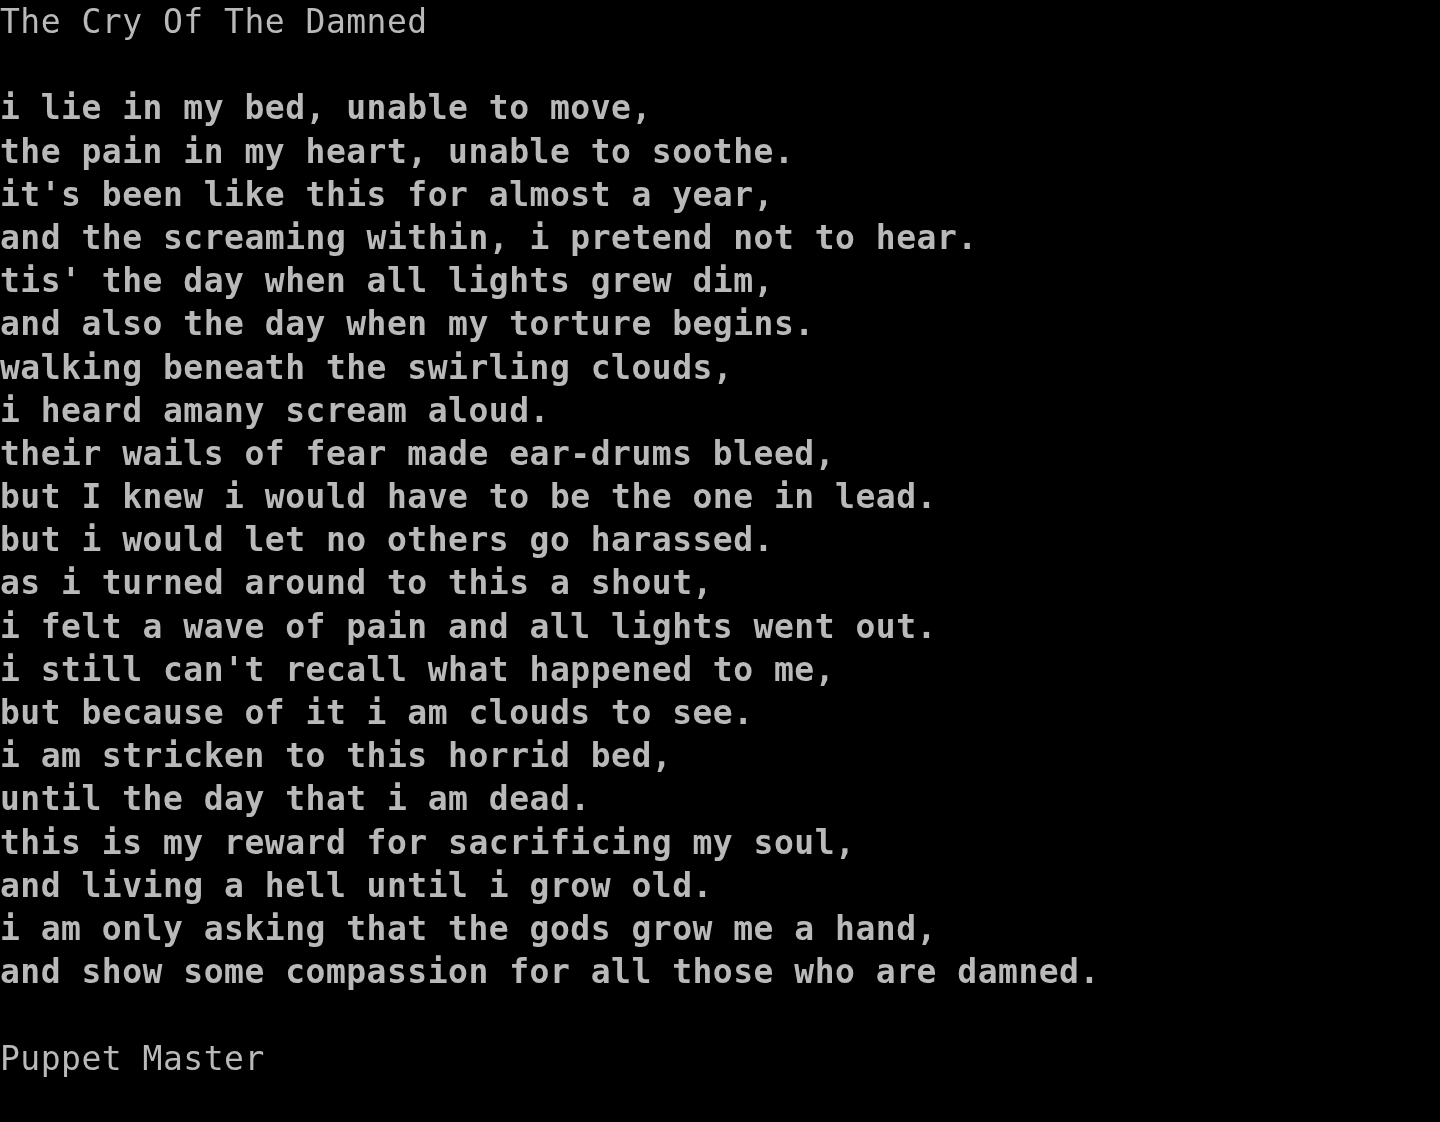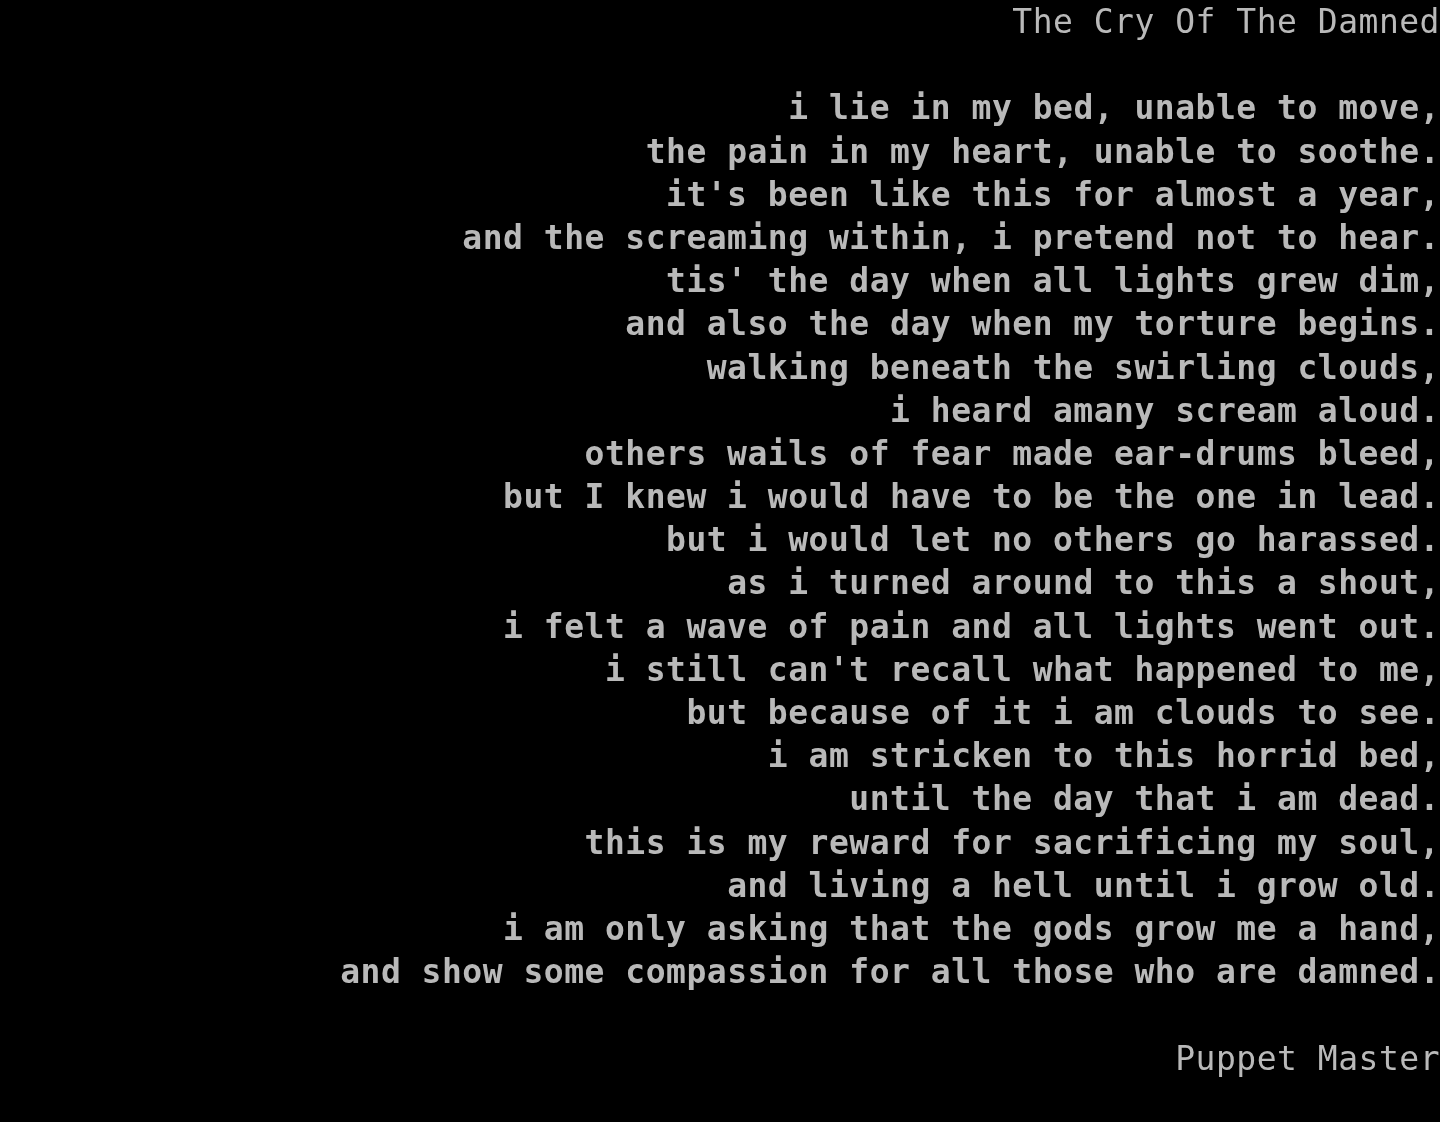--- a/index.html
+++ b/index.html
@@ -14,21 +14,20 @@
     font-family: "DejaVu Sans Mono", "Liberation Mono", monospace;
   }
   .screen {
     width: 1440px;
     height: 1010px;
     background: #000000;
     color: #b9b9b9;
     box-sizing: border-box;
     padding: 0px 0px 0px 0px;
     position: relative;
-    text-align: right;
   }
   .doc {
     position: absolute;
     left: 0px;
     top: 0px;
     width: 1440px;
   }
   .line {
     font-size: 33px;
     line-height: 43.2px;
@@ -68,21 +67,21 @@
     <div class="line blank"></div>
 
     <div class="line">i lie in my bed, unable to move,</div>
     <div class="line">the pain in my heart, unable to soothe.</div>
     <div class="line">it's been like this for almost a year,</div>
     <div class="line">and the screaming within, i pretend not to hear.</div>
     <div class="line">tis' the day when all lights grew dim,</div>
     <div class="line">and also the day when my torture begins.</div>
     <div class="line">walking beneath the swirling clouds,</div>
     <div class="line">i heard amany scream aloud.</div>
-    <div class="line">others wails of fear made ear-drums bleed,</div>
+    <div class="line">their wails of fear made ear-drums bleed,</div>
     <div class="line">but I knew i would have to be the one in lead.</div>
     <div class="line">but i would let no others go harassed.</div>
     <div class="line">as i turned around to this a shout,</div>
     <div class="line">i felt a wave of pain and all lights went out.</div>
     <div class="line">i still can't recall what happened to me,</div>
     <div class="line">but because of it i am clouds to see.</div>
     <div class="line">i am stricken to this horrid bed,</div>
     <div class="line">until the day that i am dead.</div>
     <div class="line">this is my reward for sacrificing my soul,</div>
     <div class="line">and living a hell until i grow old.</div>

